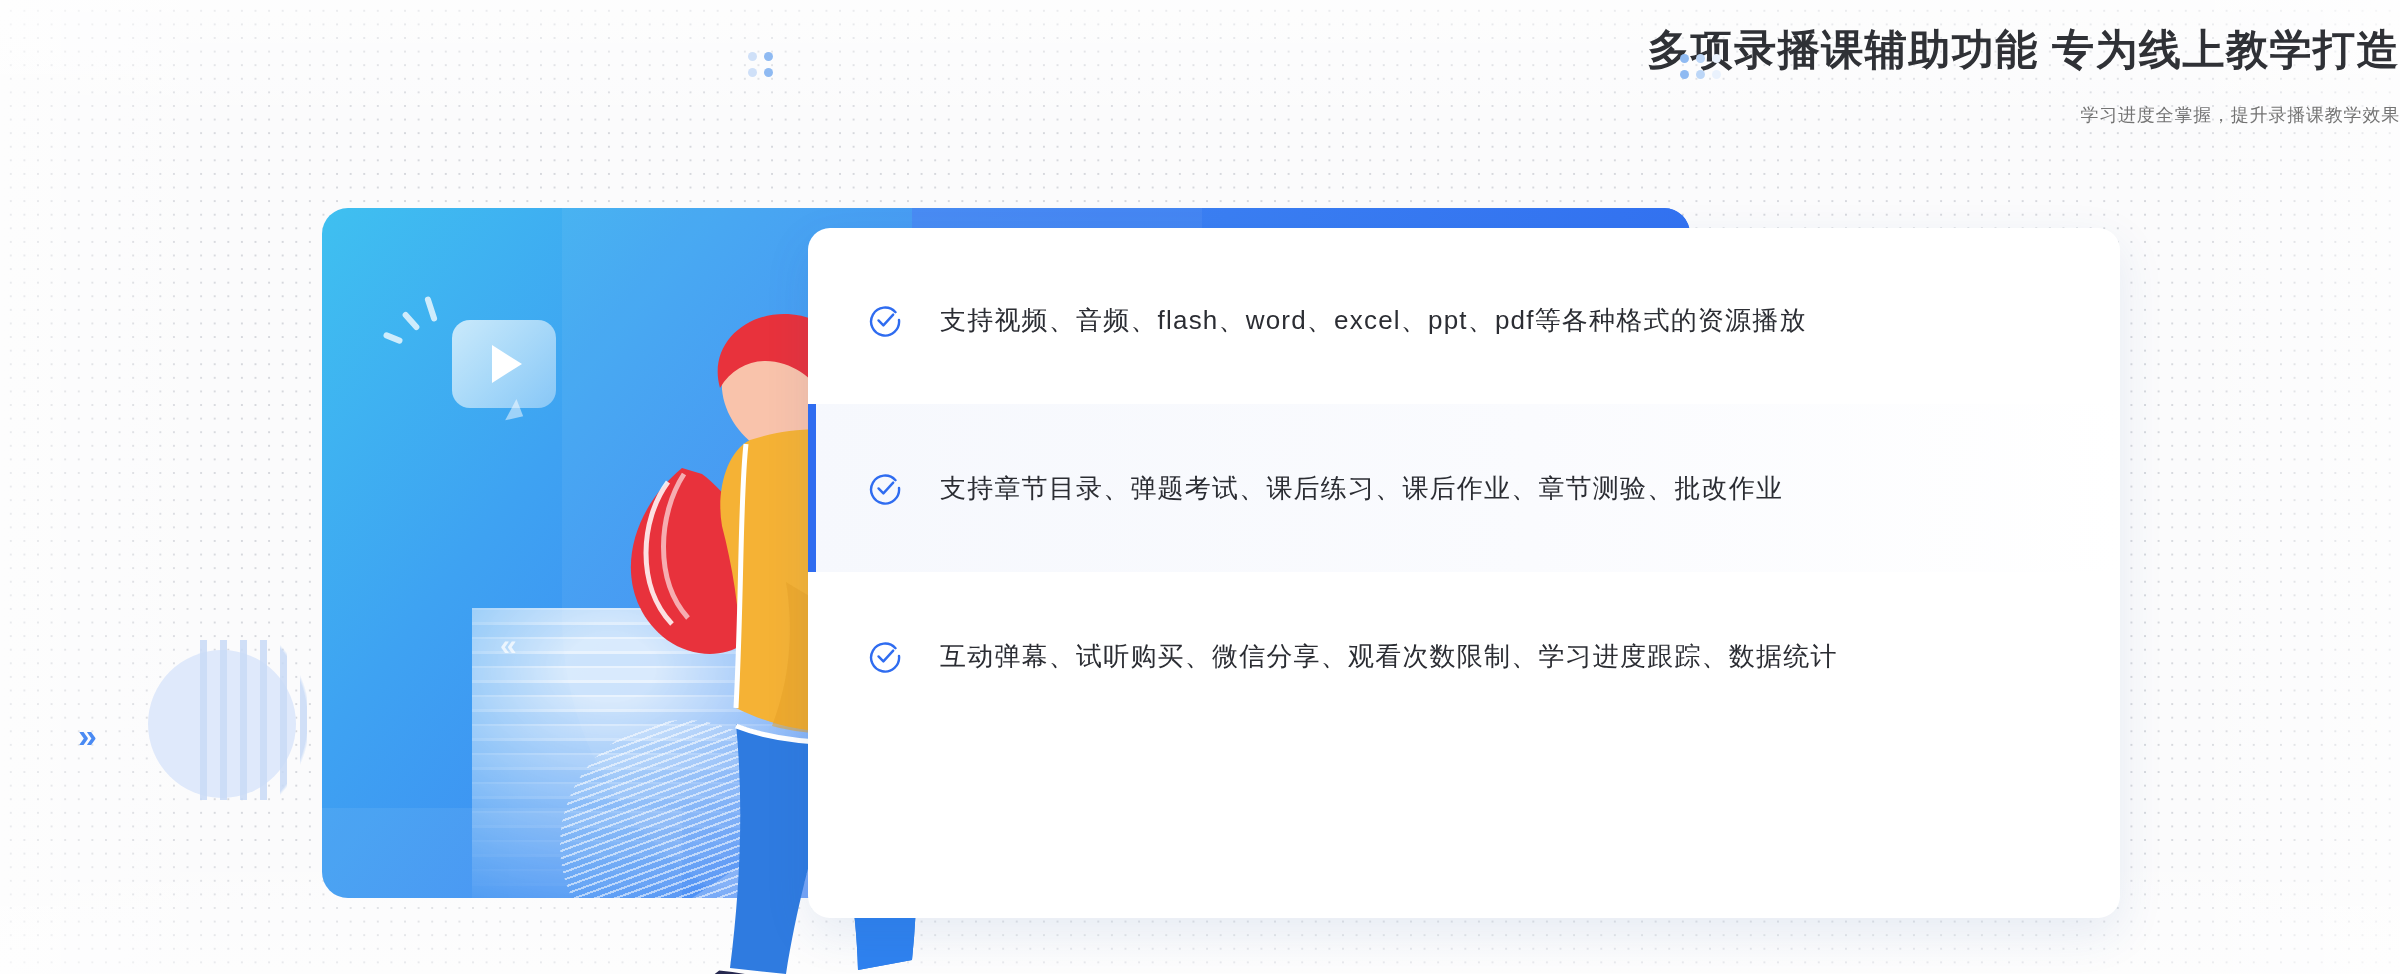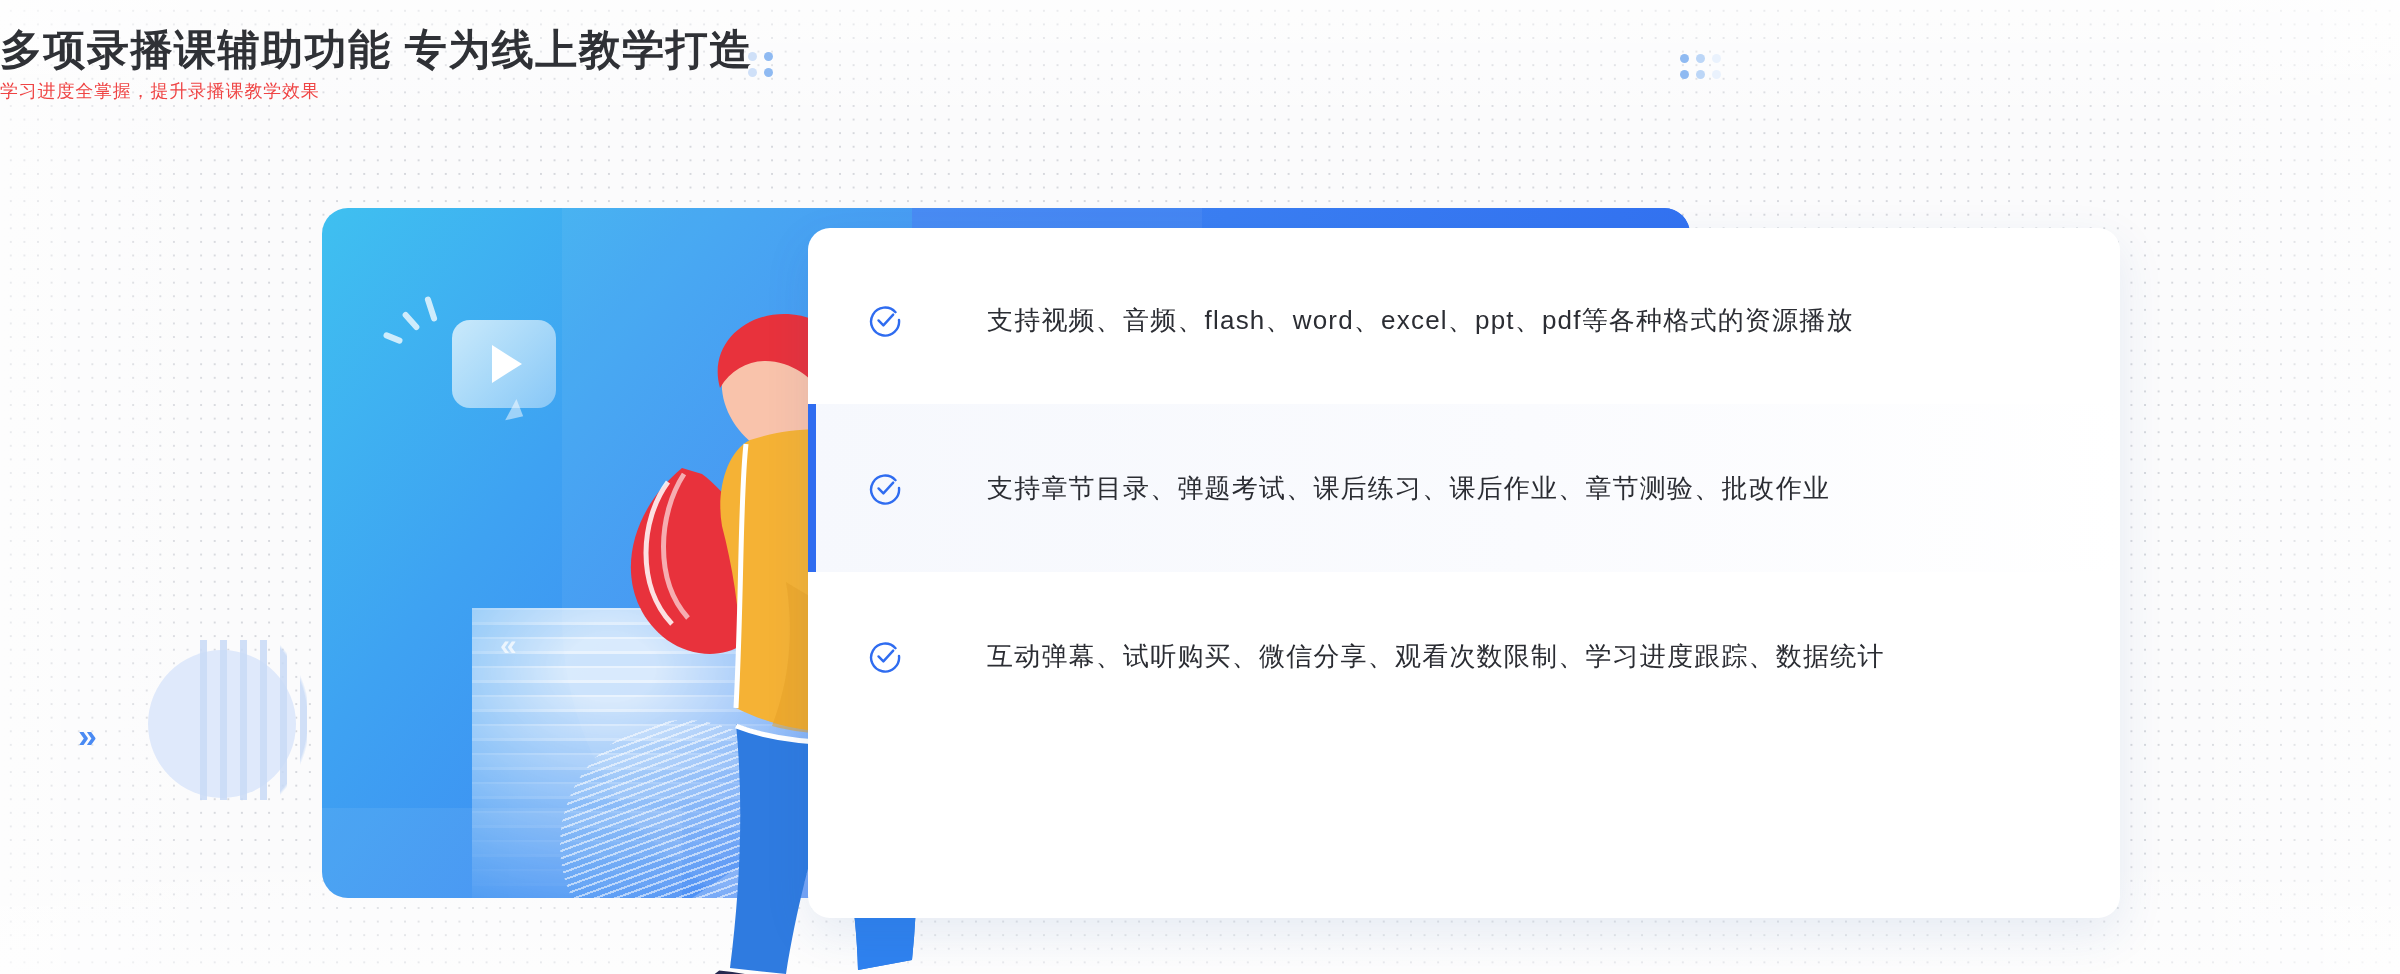--- a/index.html
+++ b/index.html
@@ -36,34 +36,34 @@
     z-index: 1;
     pointer-events: none;
   }
 
   
   #header {
     position: absolute;
     top: 0; left: 0; right: 0;
     height: 150px;
     z-index: 6;
-    text-align: left;
+    text-align: right;
   }
   #page-title {
     margin-top: 24px;
     font-size: 42px;
     font-weight: bold;
     color: #2f3136;
     letter-spacing: 1.5px;
     line-height: 1.25;
   }
   #page-subtitle {
-    margin-top: 2px;
+    margin-top: 26px;
     font-size: 18px;
-    color: #ef4444;
+    color: #737373;
     letter-spacing: 0.8px;
   }
 
   .dot-cluster {
     position: absolute;
     display: grid;
     gap: 7px;
     z-index: 7;
   }
   .dot-cluster i {
@@ -259,21 +259,20 @@
     left: -4px; top: 0; bottom: 0;
     width: 12px;
     background: #2f6cf0;
   }
   .check-icon { width: 34px; height: 34px; flex: 0 0 34px; margin-right: 38px; }
   .feature-text {
     font-size: 26px;
     color: #2b2d33;
     letter-spacing: 1.2px;
     white-space: nowrap;
-    margin-left: 47px;
   }
 </style>
 </head>
 <body>
 
 <div id="dot-bg"></div>
 <div id="bg-fade"></div>
 
 <div id="header">
   <div id="page-title">多项录播课辅助功能 专为线上教学打造</div>

